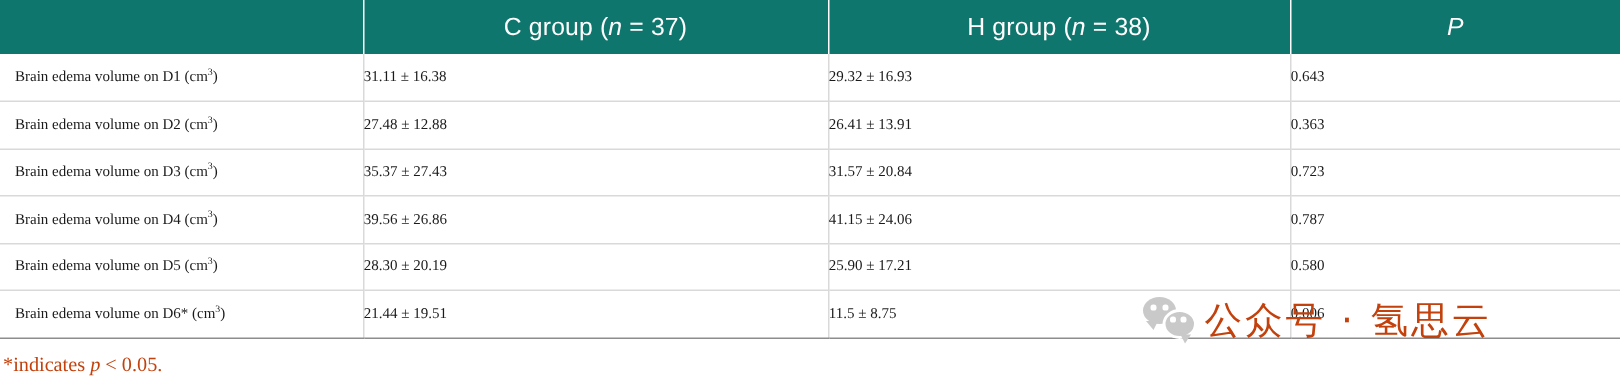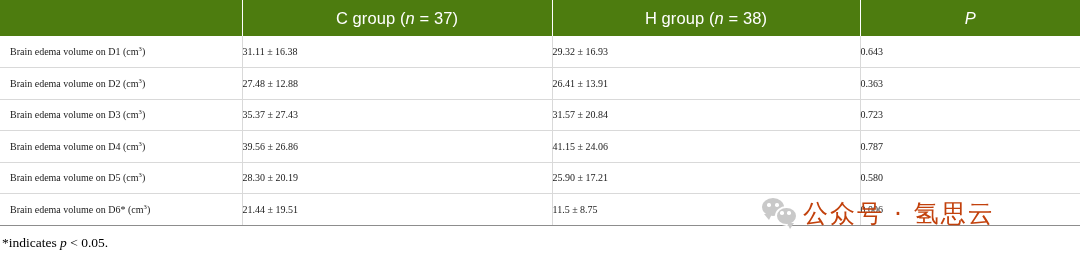--- a/index.html
+++ b/index.html
@@ -29,21 +29,21 @@
   col.c-label  { width: 242px; }
   col.c-cgroup { width: 310px; }
   col.c-hgroup { width: 308px; }
   col.c-pval   { width: 220px; }
 
   thead tr {
     height: 36px;
   }
 
   thead th {
-    background: #4d7c0f;
+    background: #0f766e;
     color: #ffffff;
     font-family: "Liberation Sans", "DejaVu Sans", sans-serif;
     font-weight: 400;
     font-size: 16.5px;
     text-align: center;
     vertical-align: middle;
     padding: 0;
     border-right: 1px solid #ffffff;
     letter-spacing: 0.1px;
   }
@@ -90,21 +90,21 @@
   sup {
     font-size: 0.66em;
     vertical-align: super;
     line-height: 0;
   }
 
   .footnote {
     margin-top: 9px;
     padding-left: 2px;
     font-size: 13.5px;
-    color: #000000;
+    color: #c2410c;
     font-family: "Liberation Serif", "DejaVu Serif", serif;
   }
   .footnote .ital {
     font-style: italic;
   }
 
   
   .watermark {
     position: absolute;
     left: 762px;

